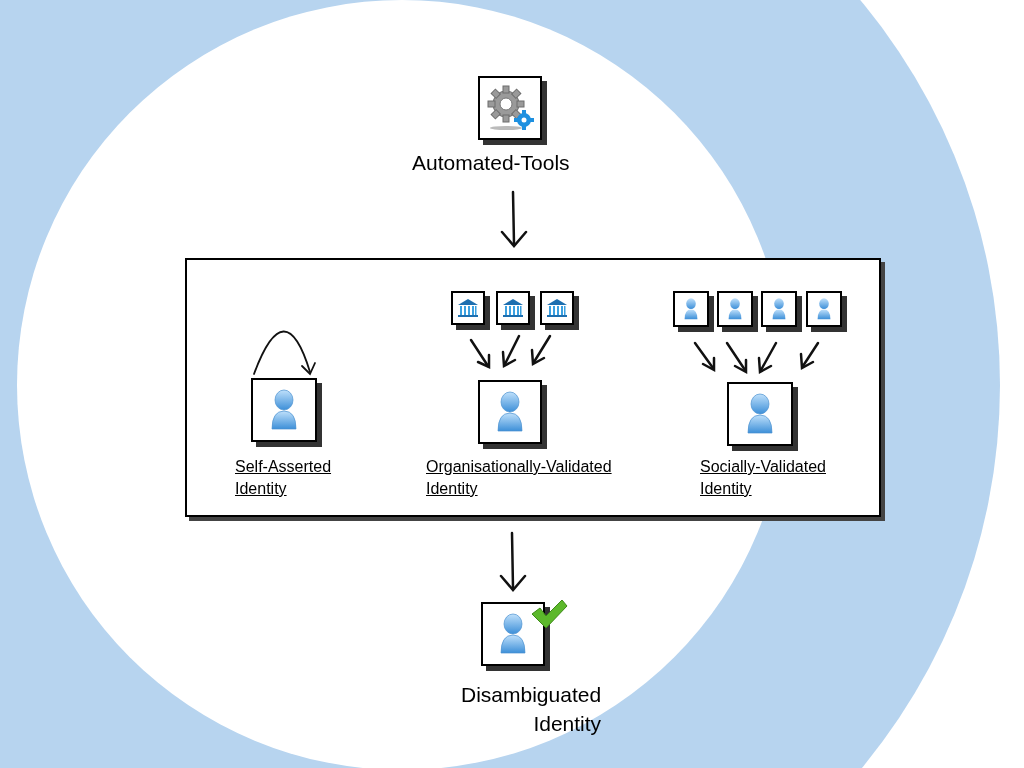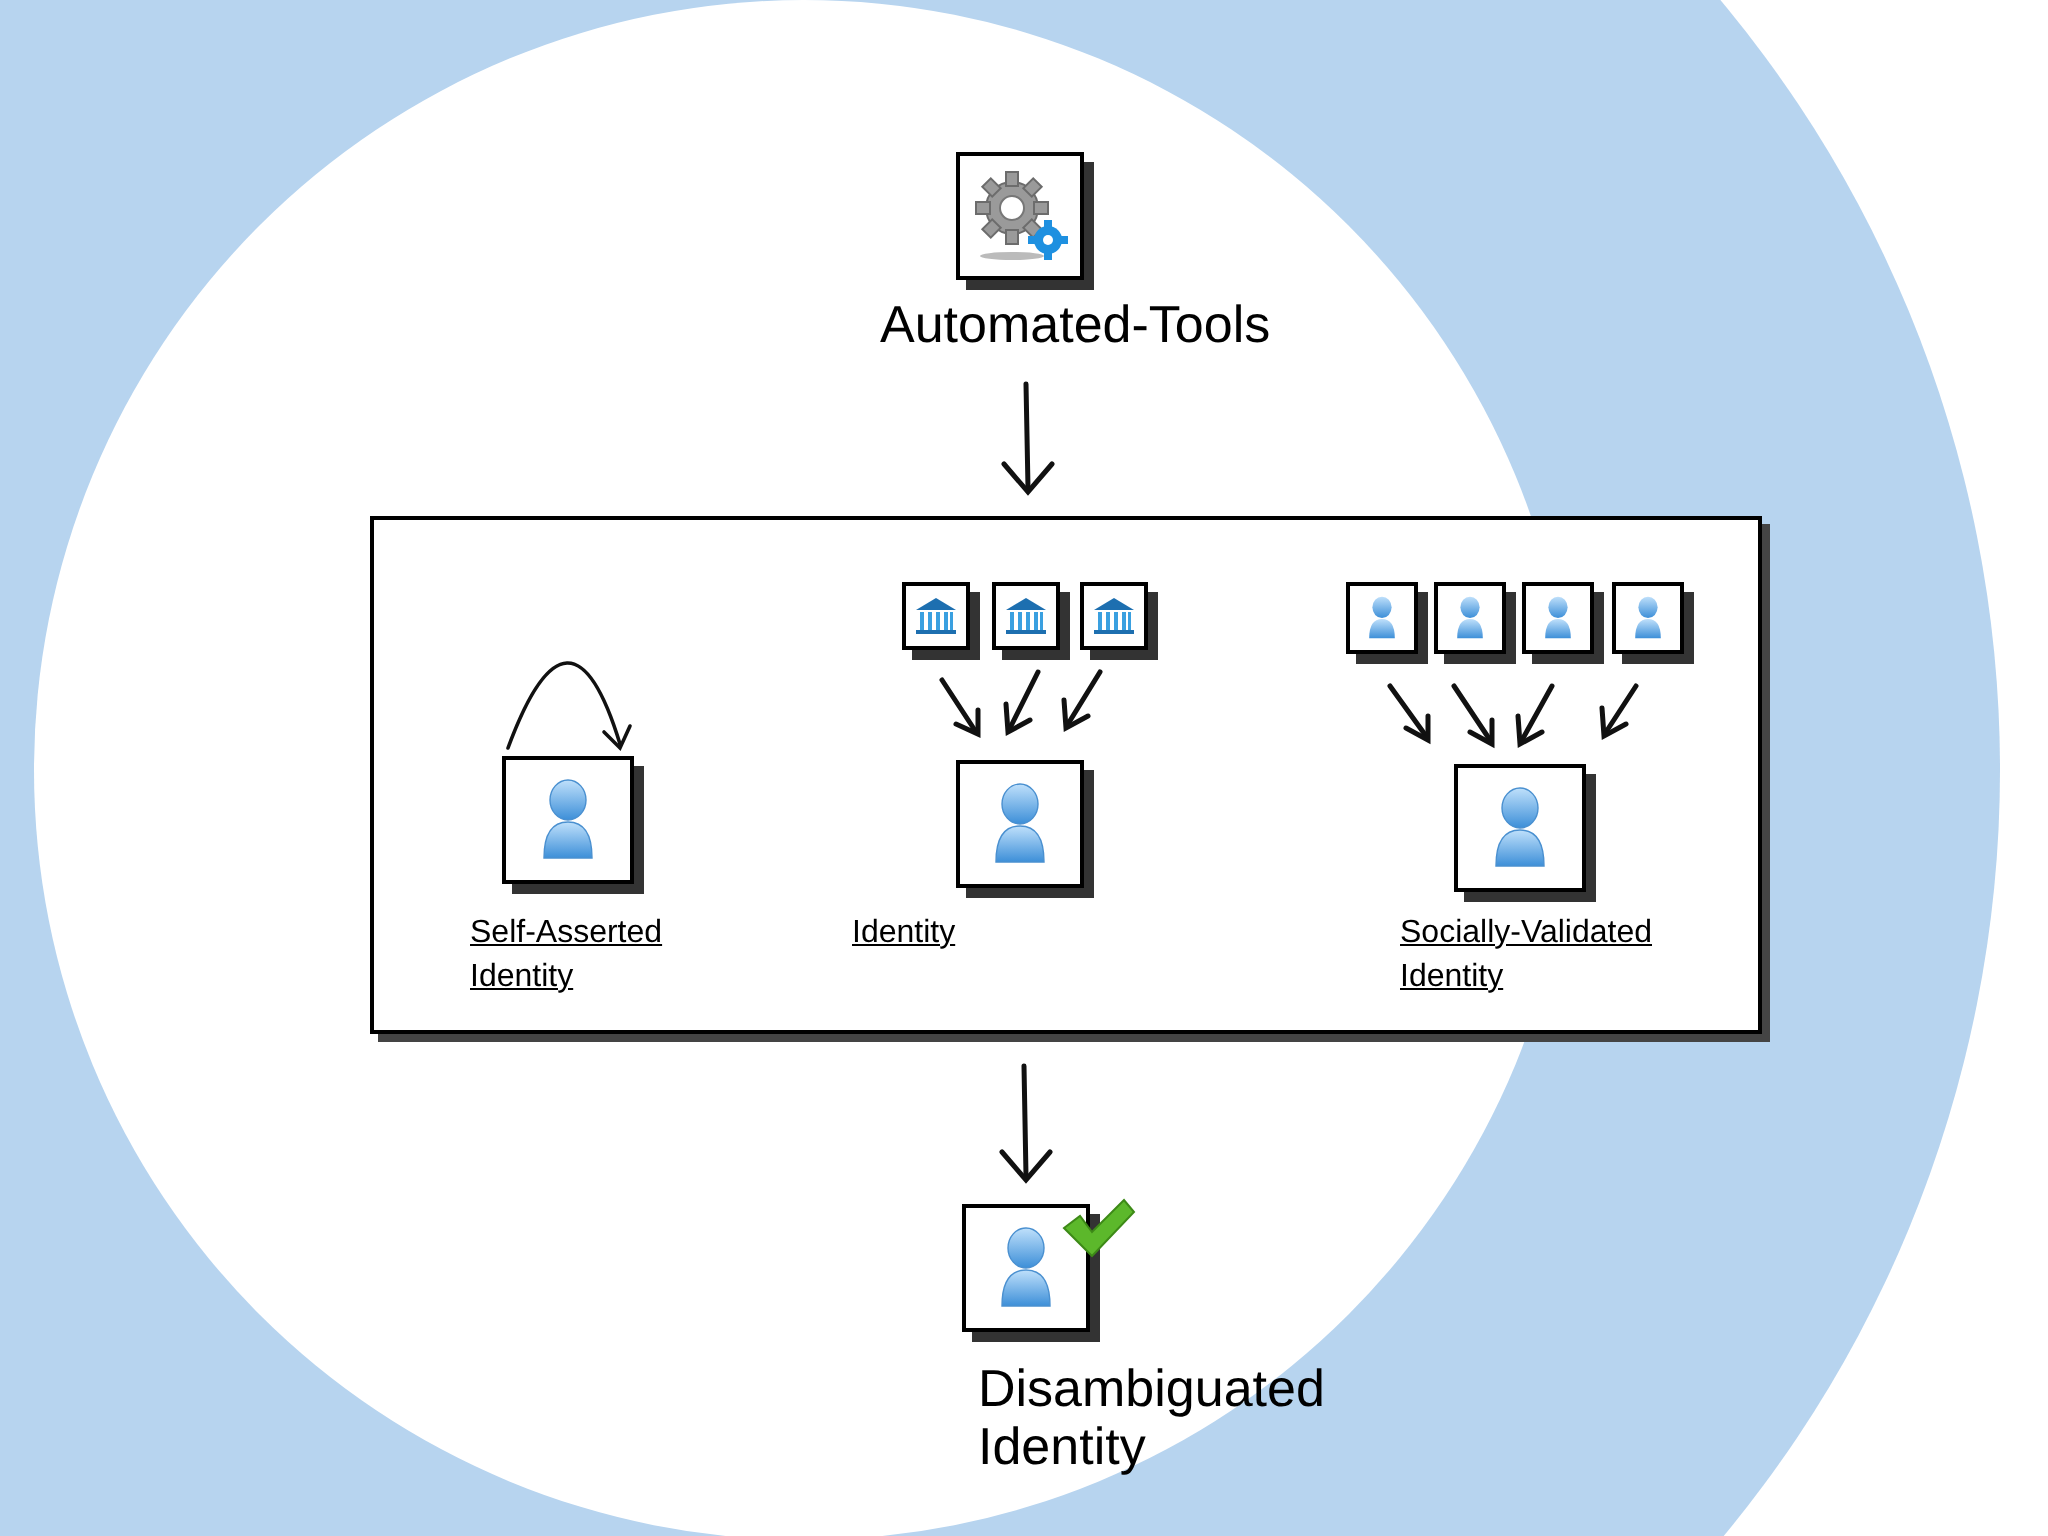--- a/index.html
+++ b/index.html
@@ -3,21 +3,21 @@
 <meta charset="utf-8">
 <style>
   html, body { margin:0; padding:0; }
   body { width:1024px; height:768px; position:relative; overflow:hidden; background:#ffffff;
          font-family:"Liberation Sans", sans-serif; color:#000; }
   .outer-circle { position:absolute; left:-200px; top:-215px; width:1200px; height:1200px; border-radius:50%; background:#b7d4ef; }
   .inner-circle { position:absolute; left:17px; top:0px; width:770px; height:770px; border-radius:50%; background:#ffffff; }
   .card { position:absolute; background:#fff; border:2px solid #000; box-shadow:5px 5px 0 #333; box-sizing:border-box; }
   .card svg { position:absolute; left:50%; top:50%; transform:translate(-50%,-50%); }
   .label { position:absolute; font-size:16px; line-height:22px;text-decoration:underline; }
-  .label-lg { position:absolute; font-size:26px; line-height:29px;margin-left:28px; }
+  .label-lg { position:absolute; font-size:21px; line-height:29px; }
   .frame { position:absolute; left:185px; top:258px; width:696px; height:259px; border:2px solid #000; background:#fff; box-shadow:4px 4px 0 #444; box-sizing:border-box; }
   svg.arrows { position:absolute; left:0; top:0; }
 </style>
 </head>
 <body>
 
 <div class="outer-circle"></div>
 <div class="inner-circle"></div>
 
 <div class="card" style="left:478px;top:76px;width:64px;height:64px;">
@@ -109,20 +109,21 @@
       <rect x="1" y="17" width="20" height="2" fill="#1d6fb0"></rect>
     </svg>
 </div>
 <div class="card" style="left:478px;top:380px;width:64px;height:64px;">
   <svg width="30" height="42" viewBox="0 0 30 42">
       <ellipse cx="15" cy="11" rx="9" ry="10" fill="url(#pg)" stroke="#4a90d0" stroke-width="0.7"></ellipse>
       <path d="M3 40 Q3 22 15 22 Q27 22 27 40 Z" fill="url(#pg)" stroke="#4a90d0" stroke-width="0.7"></path>
     </svg>
 </div>
 <div class="label" style="left:426px;top:456px;">
+  <div>Organisationally-Validated</div>
   <div>Identity</div>
 </div>
 
 <div class="card" style="left:673px;top:291px;width:36px;height:36px;">
   <svg width="16" height="24" viewBox="0 0 30 42">
       <ellipse cx="15" cy="11" rx="9" ry="10" fill="url(#pg)"></ellipse>
       <path d="M3 40 Q3 22 15 22 Q27 22 27 40 Z" fill="url(#pg)"></path>
     </svg>
 </div>
 <div class="card" style="left:717px;top:291px;width:36px;height:36px;">
@@ -156,21 +157,21 @@
 
 <div class="card" style="left:481px;top:602px;width:64px;height:64px;">
   <svg width="30" height="42" viewBox="0 0 30 42">
       <ellipse cx="15" cy="11" rx="9" ry="10" fill="url(#pg)" stroke="#4a90d0" stroke-width="0.7"></ellipse>
       <path d="M3 40 Q3 22 15 22 Q27 22 27 40 Z" fill="url(#pg)" stroke="#4a90d0" stroke-width="0.7"></path>
     </svg>
 </div>
 <svg style="position:absolute;left:530px;top:598px;" width="38" height="32" viewBox="0 0 38 32">
   <path d="M2 16 L10 10 L16 18 L32 2 L37 8 L16 30 Z" fill="#5cb82b" stroke="#3d8a17" stroke-width="1"></path>
 </svg>
-<div class="label-lg" style="left:461px;top:680px;">
+<div class="label-lg" style="left:461px;top:680px;text-align:right;">
   <div>Disambiguated</div>
   <div>Identity</div>
 </div>
 
 <svg class="arrows" width="1024" height="768">
   <g stroke="#111" stroke-width="2.5" fill="none" stroke-linecap="round">
     <g>
       <path d="M513 192 L514 244"></path>
         <path d="M502 232 L514 246 L526 232"></path>
     </g>

